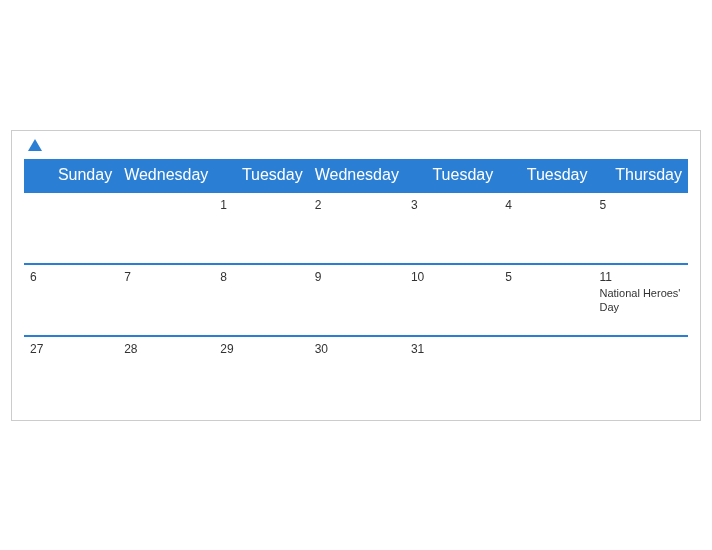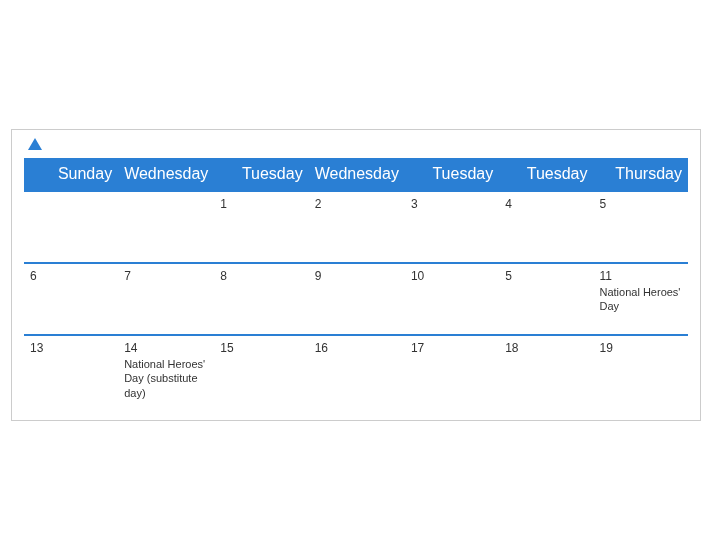--- a/index.html
+++ b/index.html
@@ -171,36 +171,34 @@
             <span class="day-number">9</span>
           </td>
           <td>
             <span class="day-number">10</span>
           </td>
           <td>
             <span class="day-number">5</span>
           </td>
           <td><span class="day-number">11</span><span class="event-text">National Heroes' Day</span></td>
         </tr>
-        <tr>
-          <td>
-            <span class="day-number">13</span>
-          </td>
-          <td><span class="day-number">14</span><span class="event-text">National Heroes' Day (substitute day)</span></td>
-          <td>
-            <span class="day-number">15</span>
-          </td>
-          <td>
-            <span class="day-number">16</span>
-          </td>
-          <td>
-            <span class="day-number">17</span>
-          </td>
-          <td>
-            <span class="day-number">18</span>
-          </td>
-          <td>
-            <span class="day-number">19</span>
-          </td>
+        <tr class="last-row">
+          <td>
+            <span class="day-number">27</span>
+          </td>
+          <td>
+            <span class="day-number">28</span>
+          </td>
+          <td>
+            <span class="day-number">29</span>
+          </td>
+          <td>
+            <span class="day-number">30</span>
+          </td>
+          <td>
+            <span class="day-number">31</span>
+          </td>
+          <td></td>
+          <td></td>
         </tr>
       </tbody>
   </table>
 </div>
 
 </body></html>

